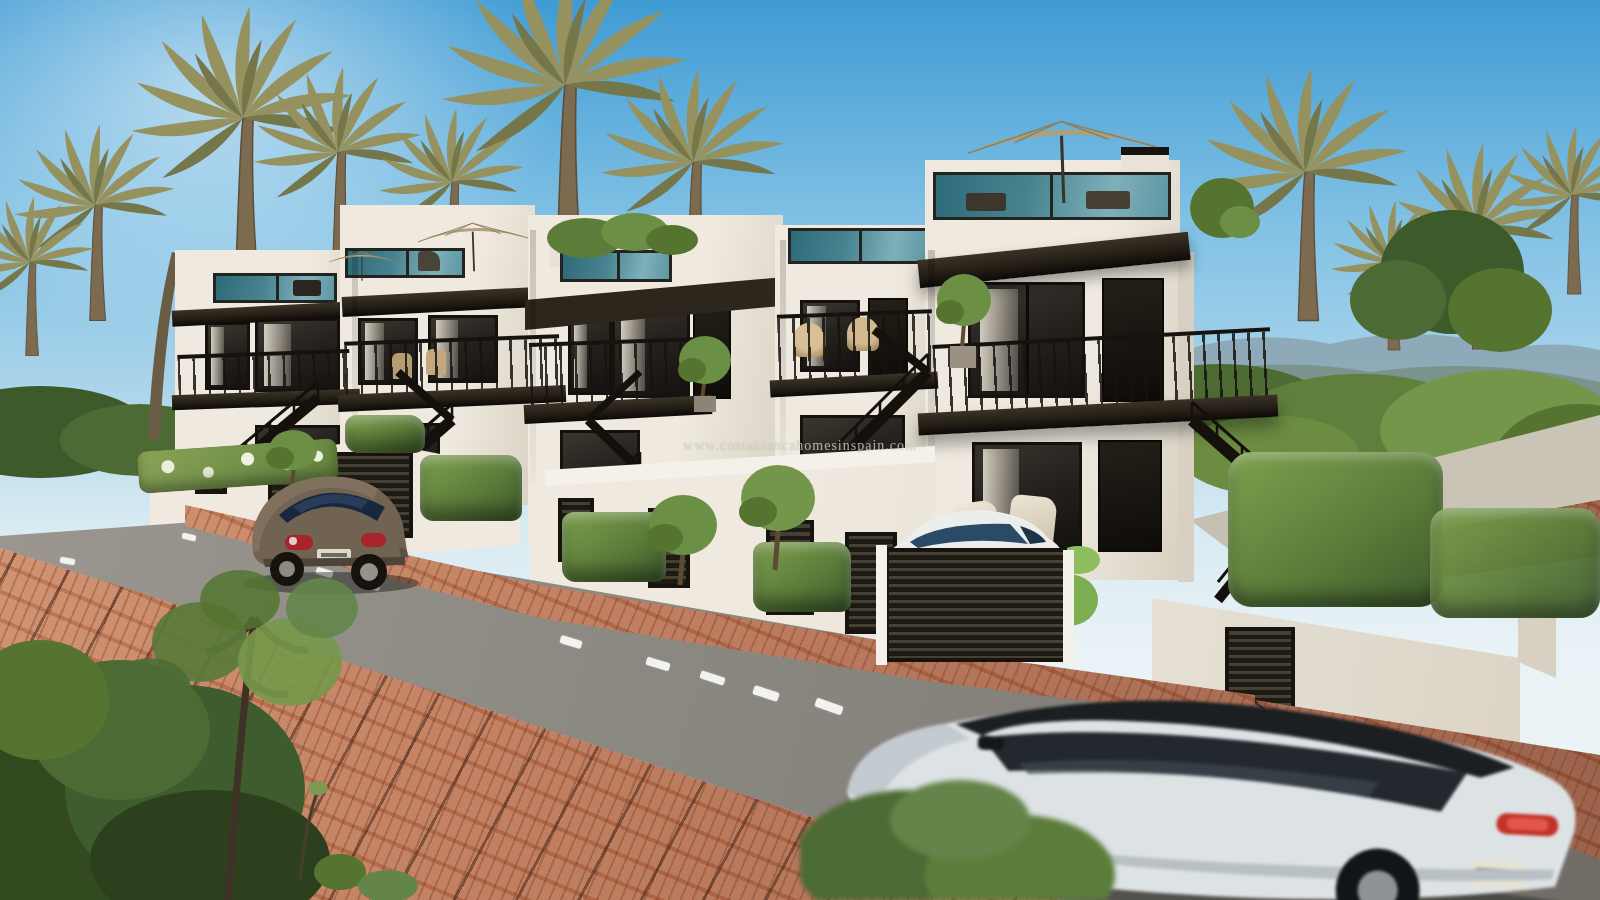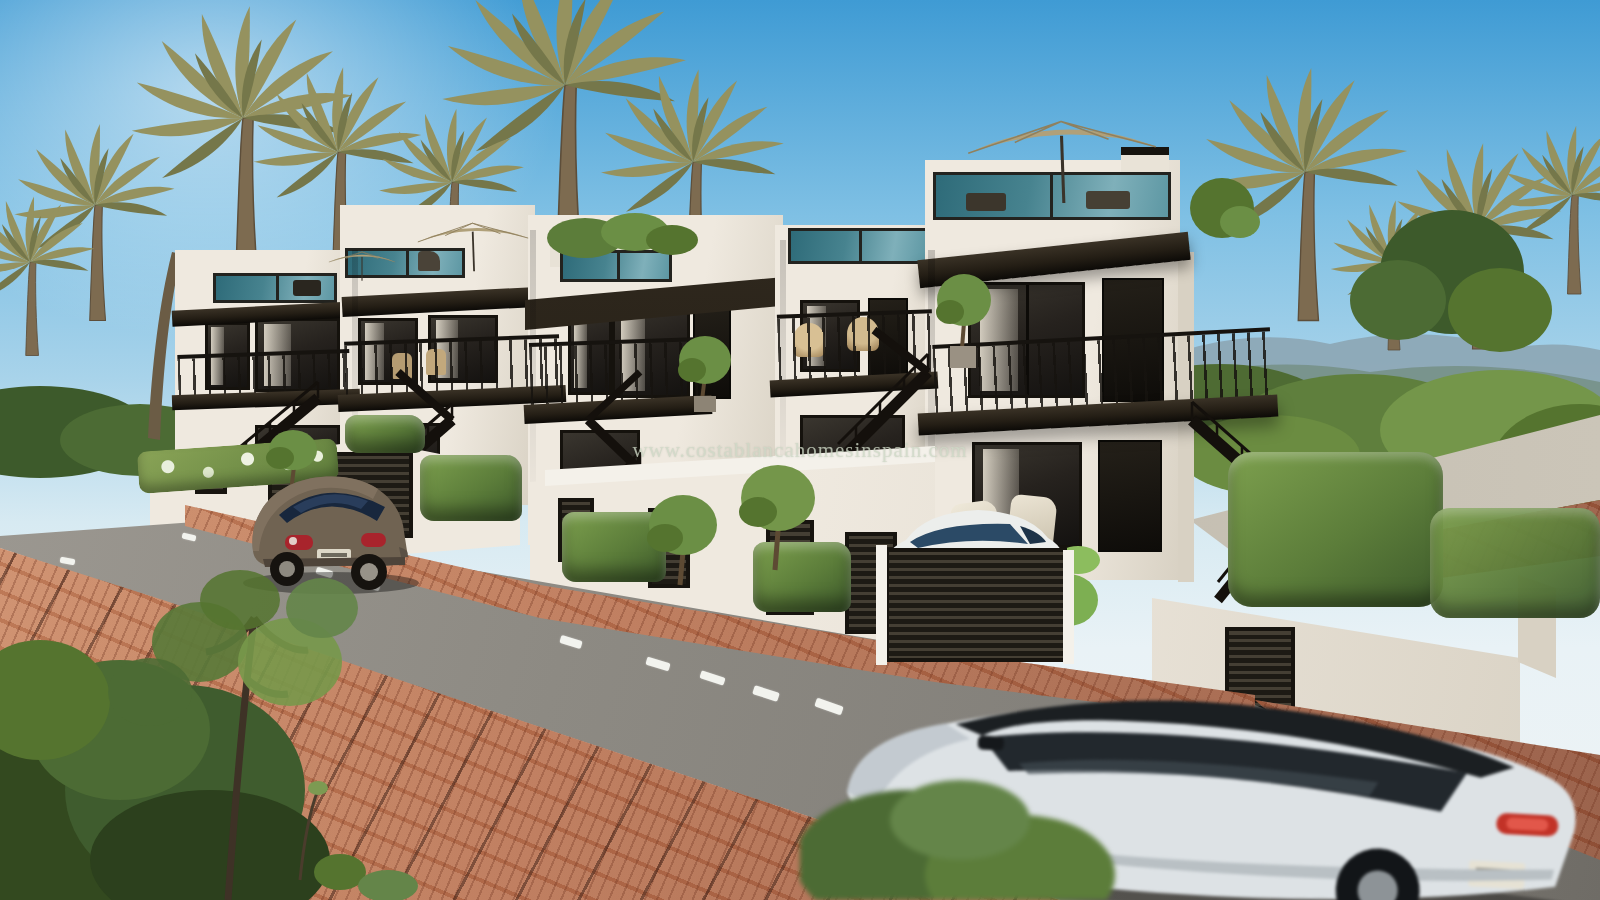--- a/index.html
+++ b/index.html
@@ -41,21 +41,21 @@
   .planterflowers{background:
         radial-gradient(circle at 15% 40%, #e9efdd 0 6px, rgba(0,0,0,0) 7px),
         radial-gradient(circle at 35% 60%, #dfe8cd 0 5px, rgba(0,0,0,0) 6px),
         radial-gradient(circle at 55% 35%, #eef2e2 0 6px, rgba(0,0,0,0) 7px),
         radial-gradient(circle at 75% 55%, #e4ecd4 0 5px, rgba(0,0,0,0) 6px),
         radial-gradient(circle at 90% 40%, #eaf0dc 0 5px, rgba(0,0,0,0) 6px),
         linear-gradient(150deg,#8aa457,#5f7e3c);
         border-radius:10px;box-shadow:inset 0 -8px 12px rgba(0,0,0,.3);}
   .shadowline{background:linear-gradient(180deg,rgba(0,0,0,.35),rgba(0,0,0,0));}
   .watermark{left:0;top:438px;width:1600px;text-align:center;
-        font-family:"Liberation Serif",serif;font-size:21px;letter-spacing:1px;
+        font-family:"Liberation Serif",serif;font-size:14px;letter-spacing:1px;
         color:var(--watermark);opacity:.8;text-shadow:0 0 2px rgba(80,90,70,.25);}
   .dash{background:#f2f3ee;border-radius:2px;box-shadow:0 0 2px rgba(255,255,255,.4);}
   .brickfill{background:
         repeating-linear-gradient(113deg, rgba(0,0,0,0) 0 9px, rgba(110,50,30,.30) 9px 11px),
         repeating-linear-gradient(23deg, rgba(255,255,255,.10) 0 22px, rgba(140,70,45,.22) 22px 26px),
         linear-gradient(113deg, var(--brick-light), var(--brick) 45%, var(--brick-dark));}
   .sidewalkgrooves{background:
         repeating-linear-gradient(118deg, rgba(0,0,0,0) 0 52px, rgba(60,30,20,.5) 52px 55px);}
 </style>
 </head>

